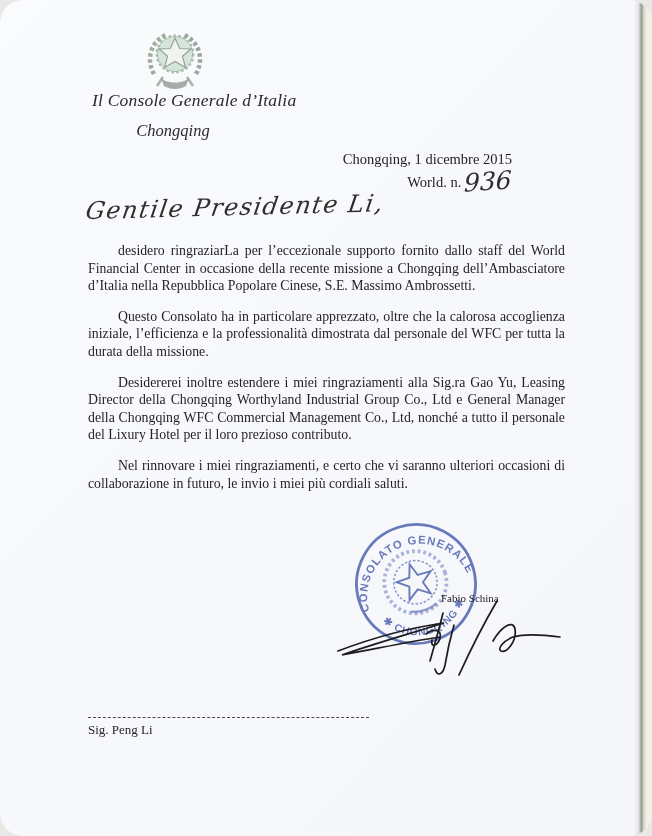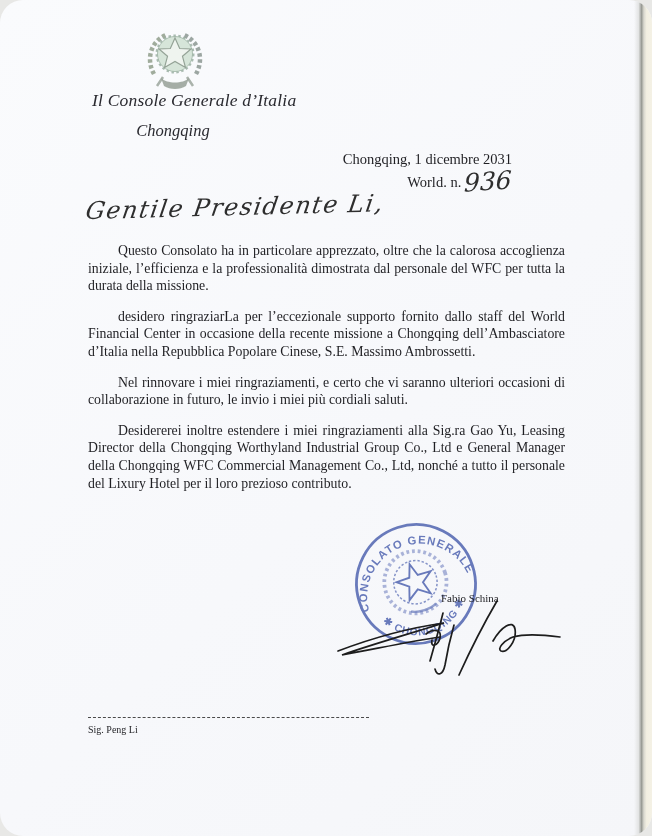--- a/index.html
+++ b/index.html
@@ -57,21 +57,21 @@
     position:absolute;left:350px;top:518px;width:132px;height:132px;
     transform:rotate(-18deg);opacity:.82;
   }
   .stamp-wrap text{
     font-family:"Liberation Sans", sans-serif;font-weight:bold;
     fill:#4a5fae;
   }
   .signer-name{position:absolute;left:441px;top:592px;font-size:11px;color:#242428;}
   .signature{position:absolute;left:330px;top:597px;width:236px;height:82px;}
   
-  .footer{position:absolute;left:88px;top:717px;font-size:10px;line-height:13px;color:#26262a;}
+  .footer{position:absolute;left:88px;top:717px;font-size:13px;line-height:13px;color:#26262a;}
   .divider{width:281px;border-top:1.6px dashed #4a4a4a;margin-bottom:5px;}
 </style>
 </head>
 <body>
 
 <div class="page">
 
   <div class="scan-edge"></div>
 
   <svg class="emblem" viewBox="0 0 72 66" aria-hidden="true">
@@ -81,31 +81,31 @@
     <circle cx="36" cy="26" r="18.5" fill="none" stroke="#8ba393" stroke-width="2" stroke-dasharray="2.5 2.5" opacity=".8"></circle>
     <polygon points="36,10 40.7,20.5 52,21 43.5,28.3 46.5,39.5 36,33.5 25.5,39.5 28.5,28.3 20,21 31.3,20.5" fill="#eef4ee" stroke="#8a9a8c" stroke-width="1.2"></polygon>
     <path d="M22 50 C28 56 44 56 50 50 L47 58 C41 62 31 62 25 58 Z" fill="#7e8a7e" opacity=".75"></path>
     <path d="M24 49 L18 58 M48 49 L54 58" stroke="#7e8a7e" stroke-width="2.5" opacity=".7"></path>
   </svg>
 
   <div class="lh-title">Il Console Generale d’Italia</div>
   <div class="lh-subtitle">Chongqing</div>
 
   <div class="dateline">
-    <div>Chongqing, 1 dicembre 2031</div>
+    <div>Chongqing, 1 dicembre 2015</div>
     <div class="prot-line"><span>World. n.</span><span class="handwritten prot-num">936</span></div>
   </div>
 
   <div class="salutation handwritten">Gentile Presidente Li,</div>
 
   <div class="body-text">
+    <p>desidero ringraziarLa per l’eccezionale supporto fornito dallo staff del World Financial Center in occasione della recente missione a Chongqing dell’Ambasciatore d’Italia nella Repubblica Popolare Cinese, S.E. Massimo Ambrossetti.</p>
     <p>Questo Consolato ha in particolare apprezzato, oltre che la calorosa accoglienza iniziale, l’efficienza e la professionalità dimostrata dal personale del WFC per tutta la durata della missione.</p>
-    <p>desidero ringraziarLa per l’eccezionale supporto fornito dallo staff del World Financial Center in occasione della recente missione a Chongqing dell’Ambasciatore d’Italia nella Repubblica Popolare Cinese, S.E. Massimo Ambrossetti.</p>
+    <p>Desidererei inoltre estendere i miei ringraziamenti alla Sig.ra Gao Yu, Leasing Director della Chongqing Worthyland Industrial Group Co., Ltd e General Manager della Chongqing WFC Commercial Management Co., Ltd, nonché a tutto il personale del Lixury Hotel per il loro prezioso contributo.</p>
     <p>Nel rinnovare i miei ringraziamenti, e certo che vi saranno ulteriori occasioni di collaborazione in futuro, le invio i miei più cordiali saluti.</p>
-    <p>Desidererei inoltre estendere i miei ringraziamenti alla Sig.ra Gao Yu, Leasing Director della Chongqing Worthyland Industrial Group Co., Ltd e General Manager della Chongqing WFC Commercial Management Co., Ltd, nonché a tutto il personale del Lixury Hotel per il loro prezioso contributo.</p>
   </div>
 
   <div class="stamp-wrap">
     <svg viewBox="0 0 140 140" width="132" height="132" aria-hidden="true">
       <defs>
         <path id="arcTop" d="M 14 84 A 56 56 0 1 1 126 84"></path>
         <path id="arcBot" d="M 21 90 A 52 52 0 0 0 119 90"></path>
       </defs>
       <circle cx="70" cy="70" r="63" fill="none" stroke="#4a5fae" stroke-width="3"></circle>
       <text font-size="12" letter-spacing="1.2">

